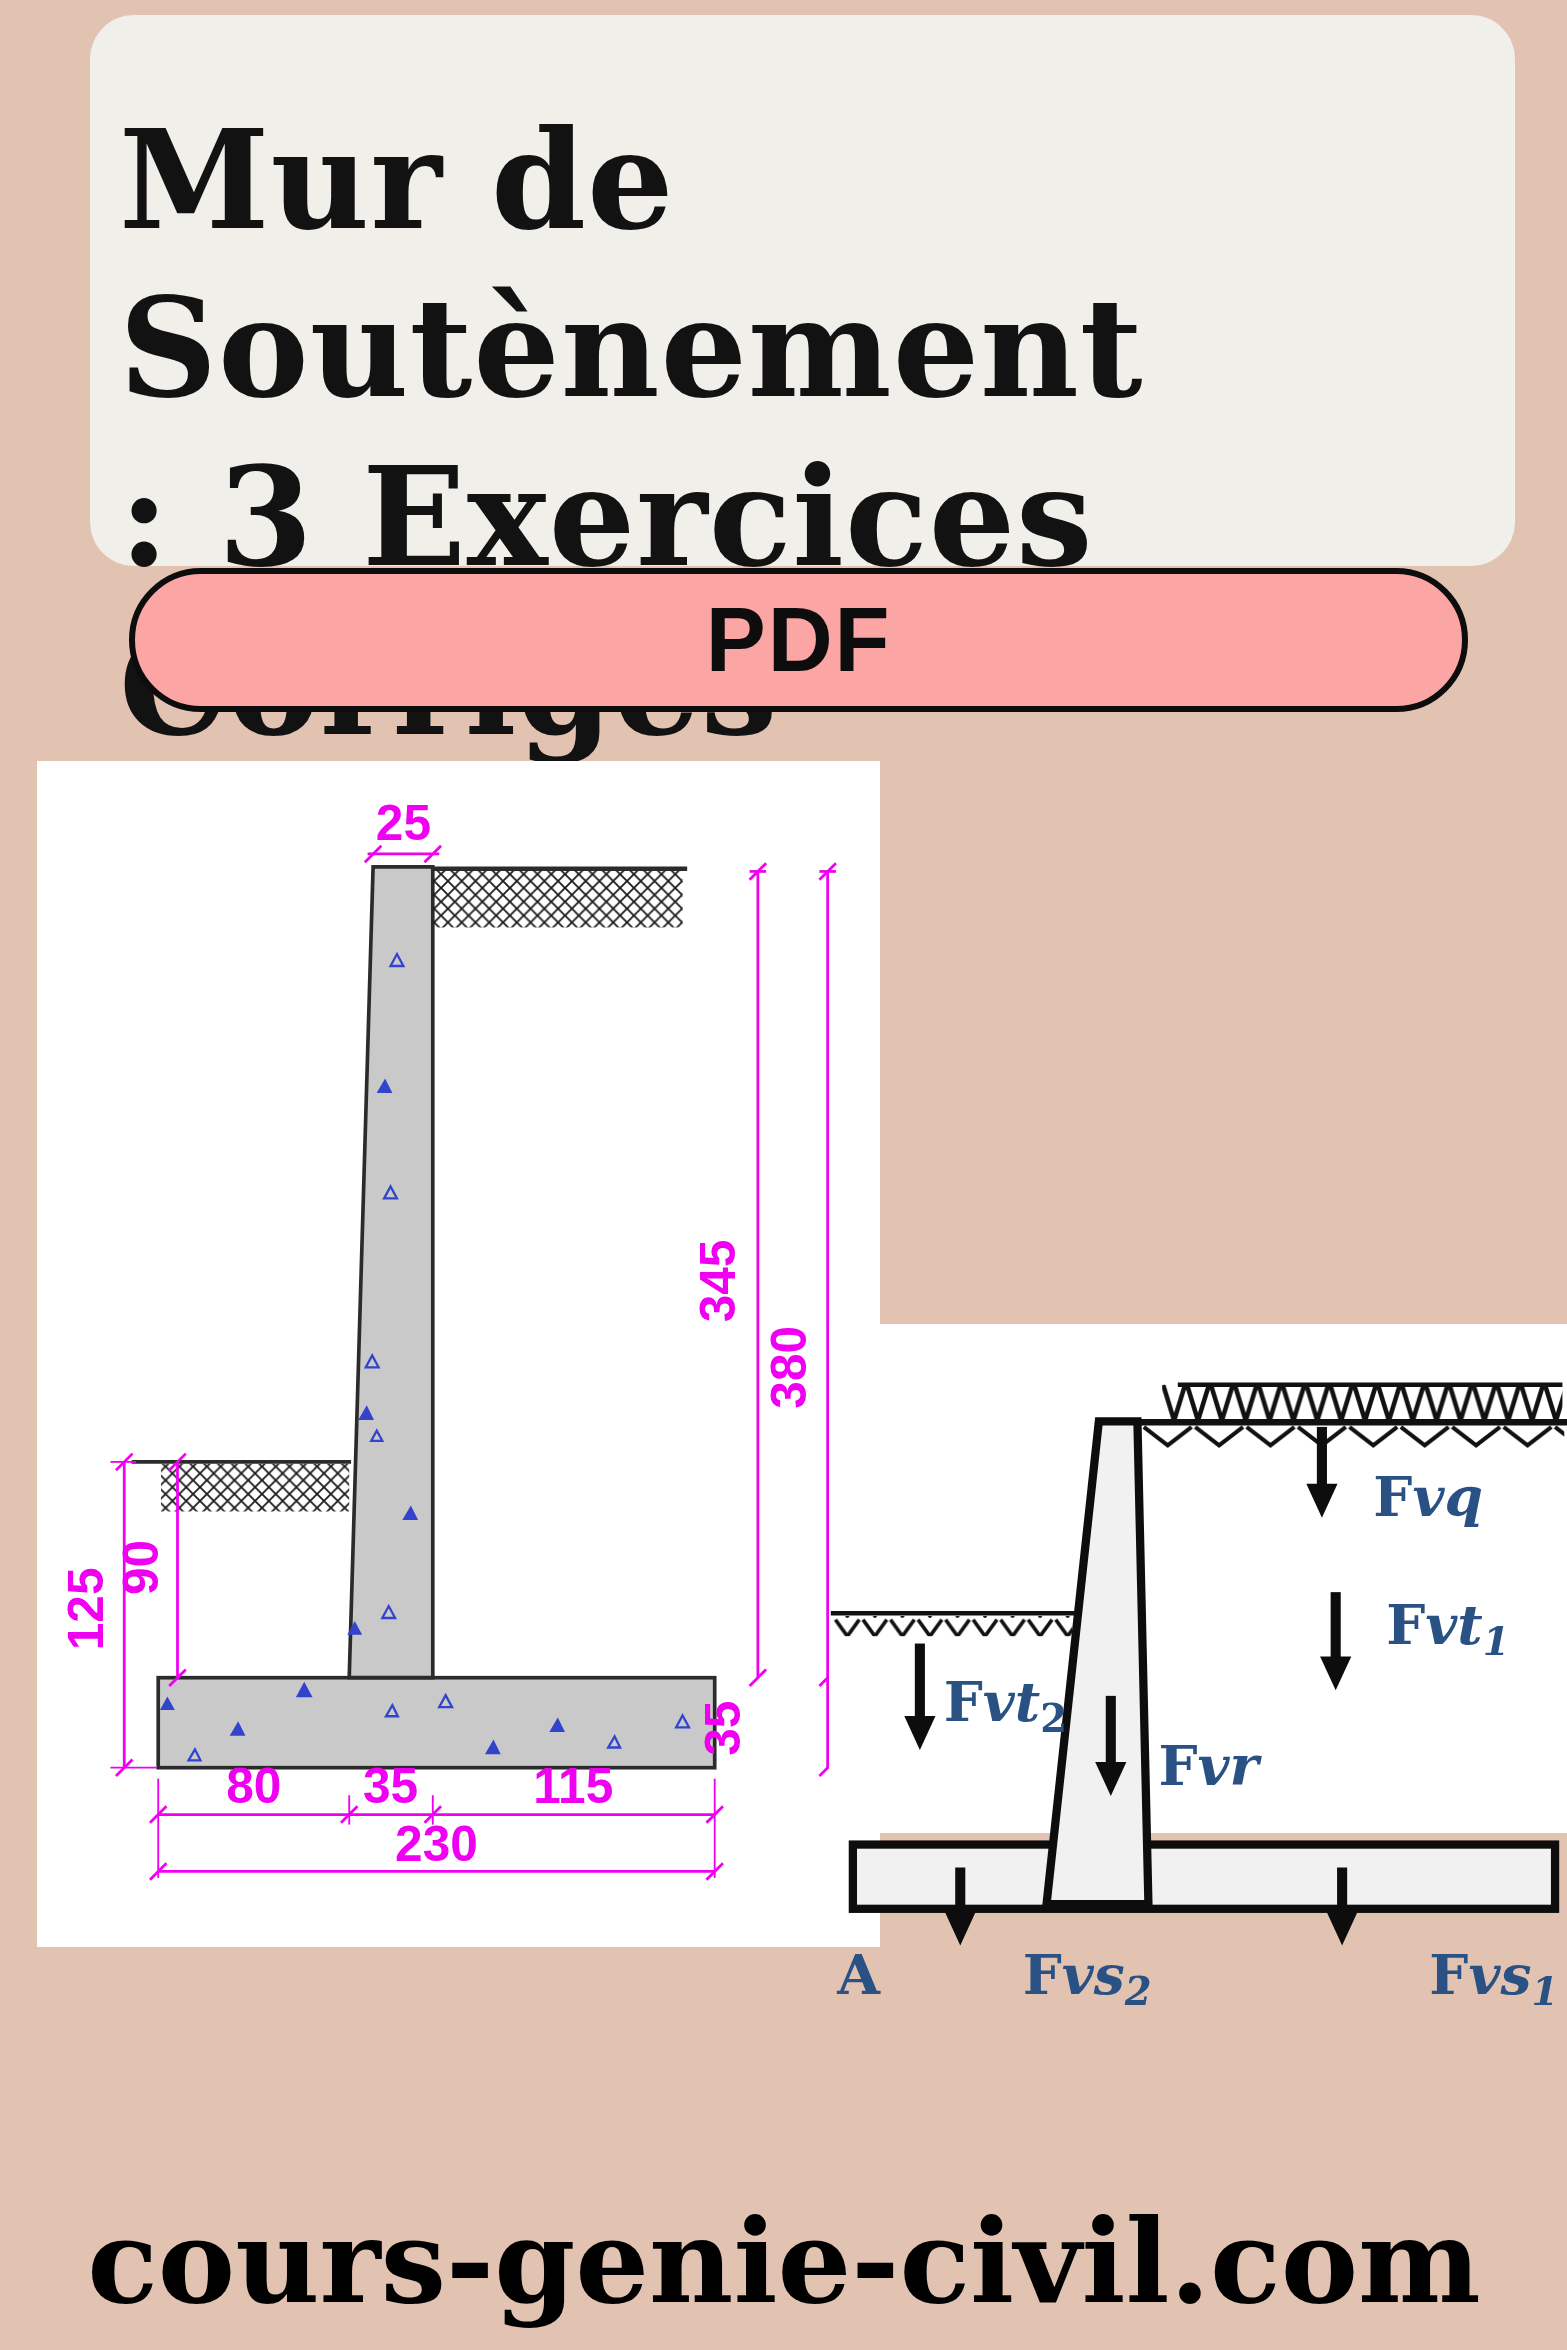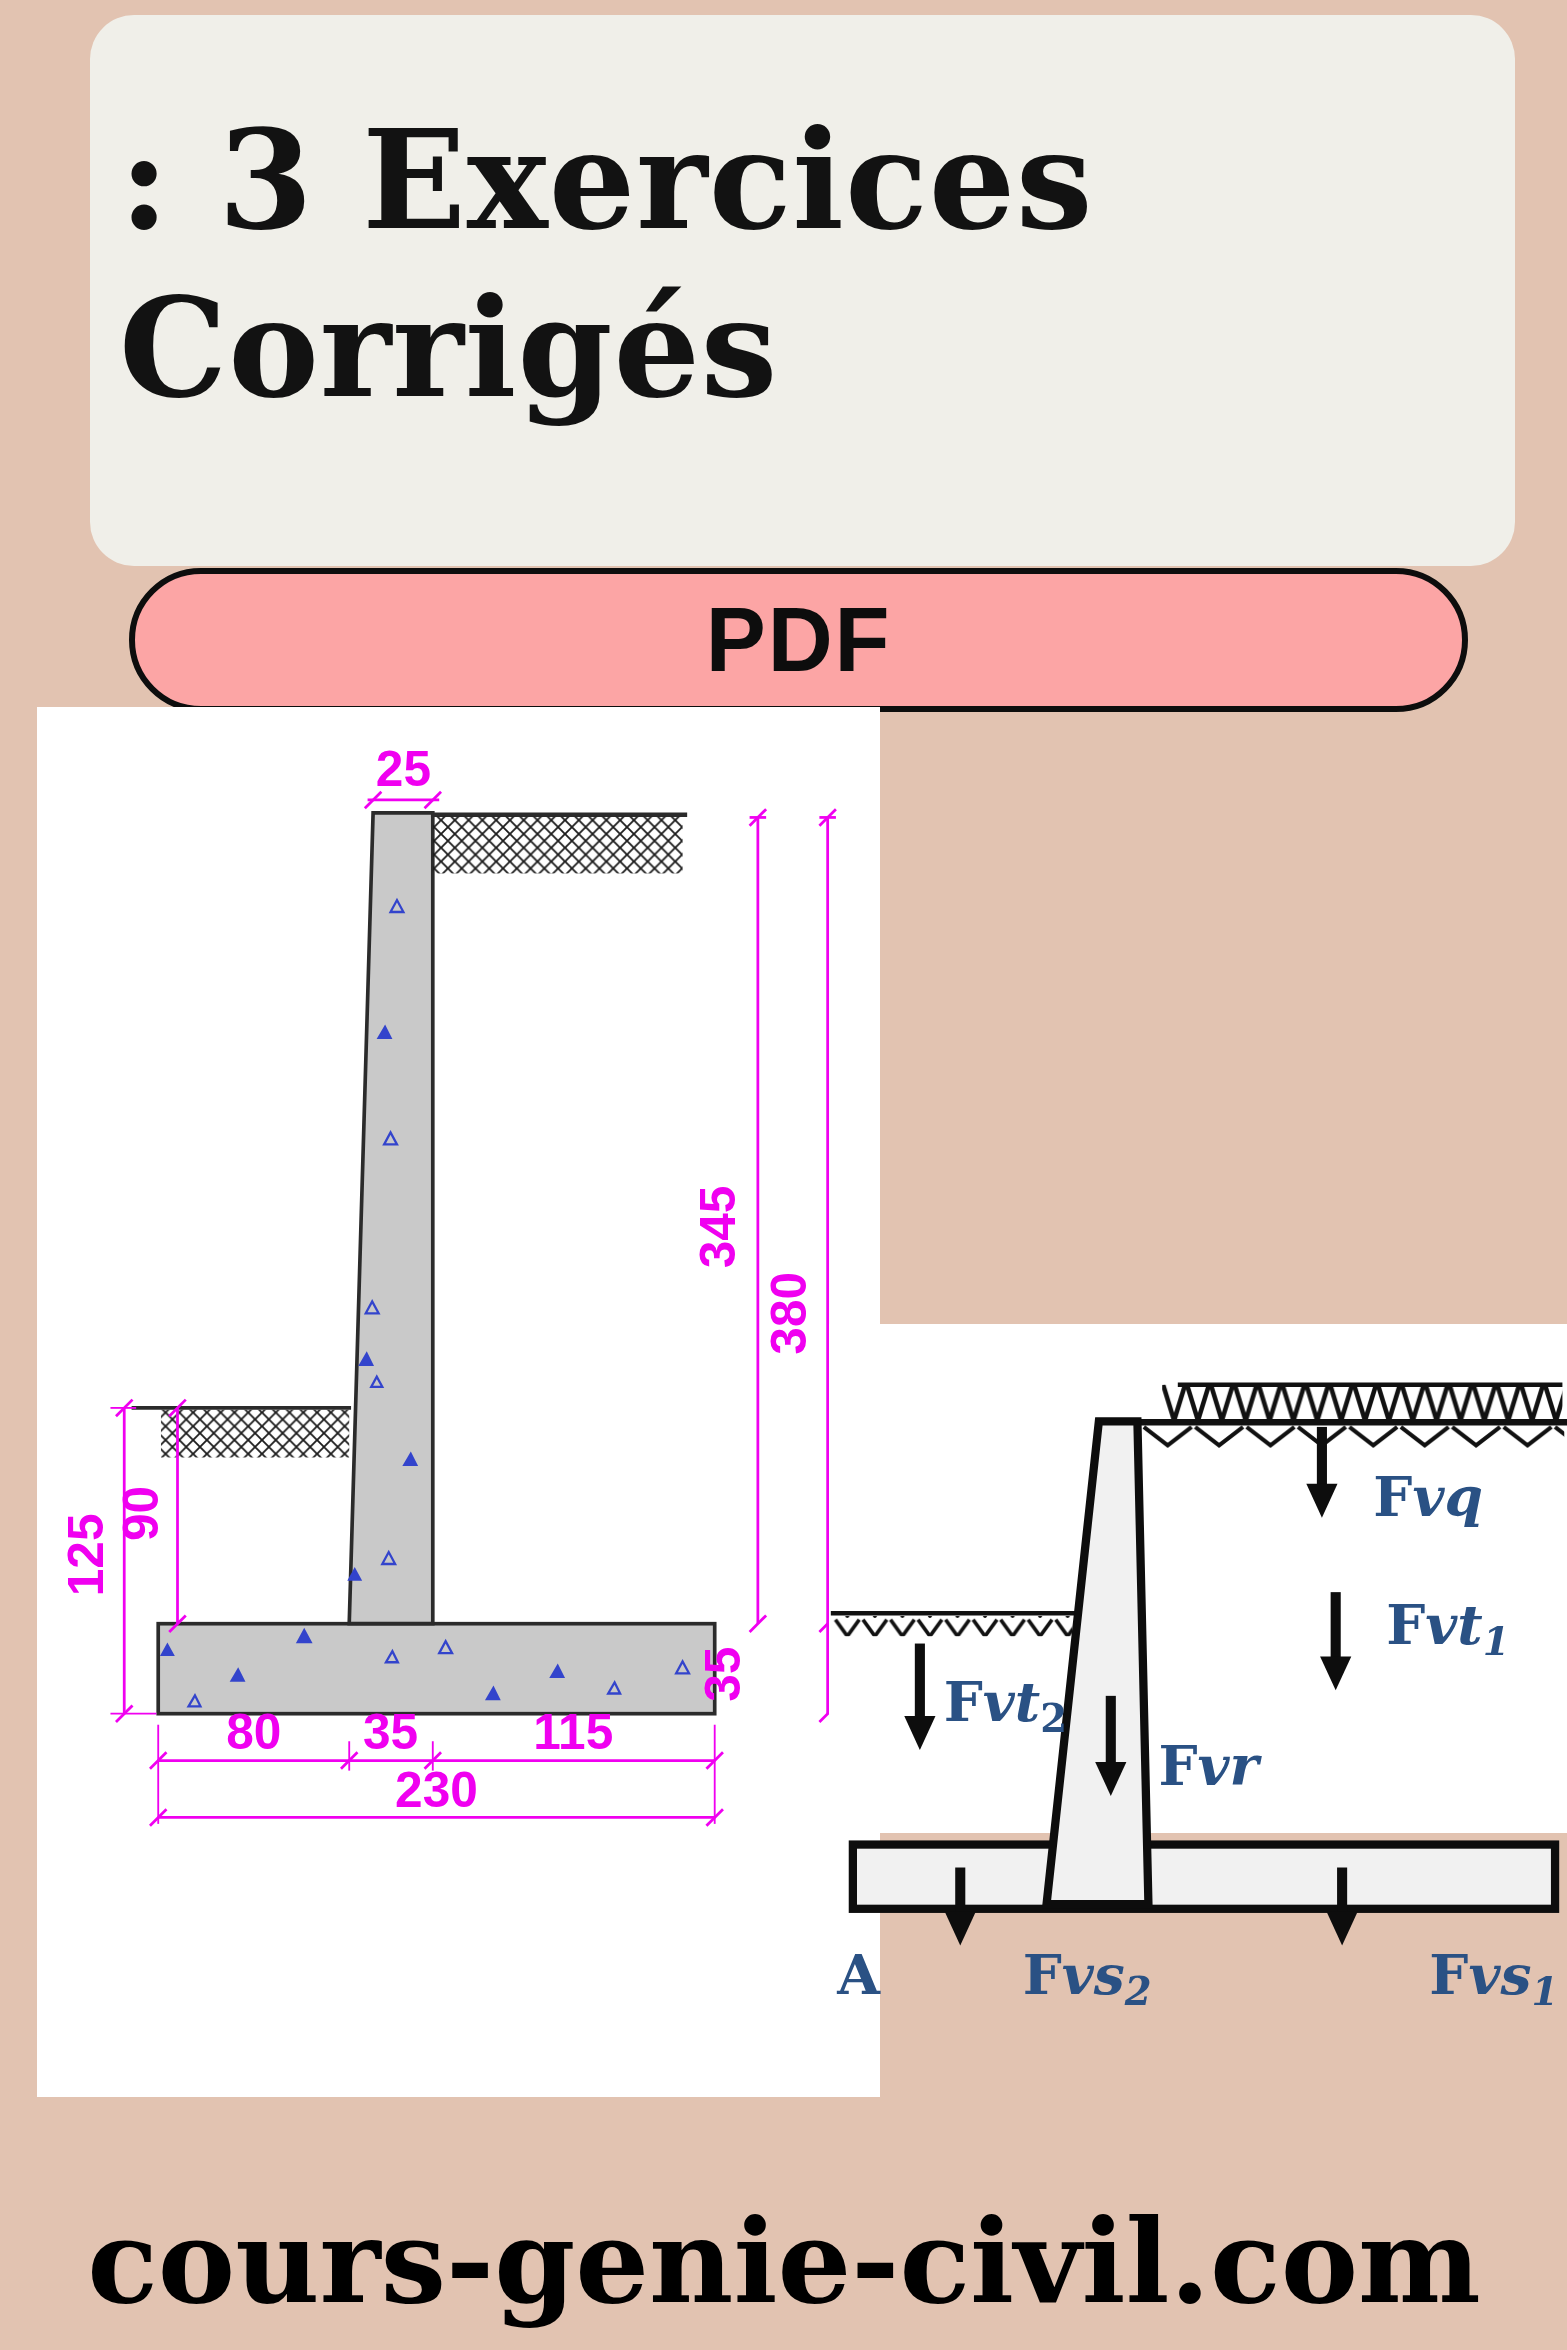--- a/index.html
+++ b/index.html
@@ -24,21 +24,21 @@
     position:absolute;left:129px;top:568px;width:1339px;height:144px;
     background:#fca5a5;border:6.4px solid #0d0d0d;border-radius:83px;
     box-sizing:border-box;
     display:flex;align-items:center;justify-content:center;
   }
   .pdf-button span{
     font-family:"Liberation Sans", sans-serif;
     font-weight:600;font-size:90px;color:#0d0d0d;letter-spacing:1.8px;
   }
   .panel{position:absolute;background:#ffffff;}
-  .panel-left{left:37px;top:707px;width:843px;height:1390px;}
+  .panel-left{left:37px;top:761px;width:843px;height:1186px;}
   .panel-right{left:829px;top:1324px;width:738px;height:509px;}
   .footer-url{
     position:absolute;left:0;top:2193px;width:1568px;
     text-align:center;
     font-size:116px;font-weight:700;color:#000000;
     font-family:"DejaVu Serif", serif;
   }
   svg{display:block;}
   .dim-text{
     font-family:"Liberation Sans", sans-serif;
@@ -47,20 +47,21 @@
   .force-label{
     font-family:"DejaVu Serif", serif;
     font-weight:700;font-size:60px;fill:#2a5184;
   }
 </style>
 </head>
 <body>
 
 <div class="title-card">
   <div class="title-text">
+    <div>Mur de Soutènement</div>
     <div>: 3 Exercices Corrigés</div>
   </div>
 </div>
 
 <div class="pdf-button">
   <span>PDF</span>
 </div>
 
 <div class="panel panel-left">
 <svg width="843" height="1186" viewBox="40 792 918 1291">

